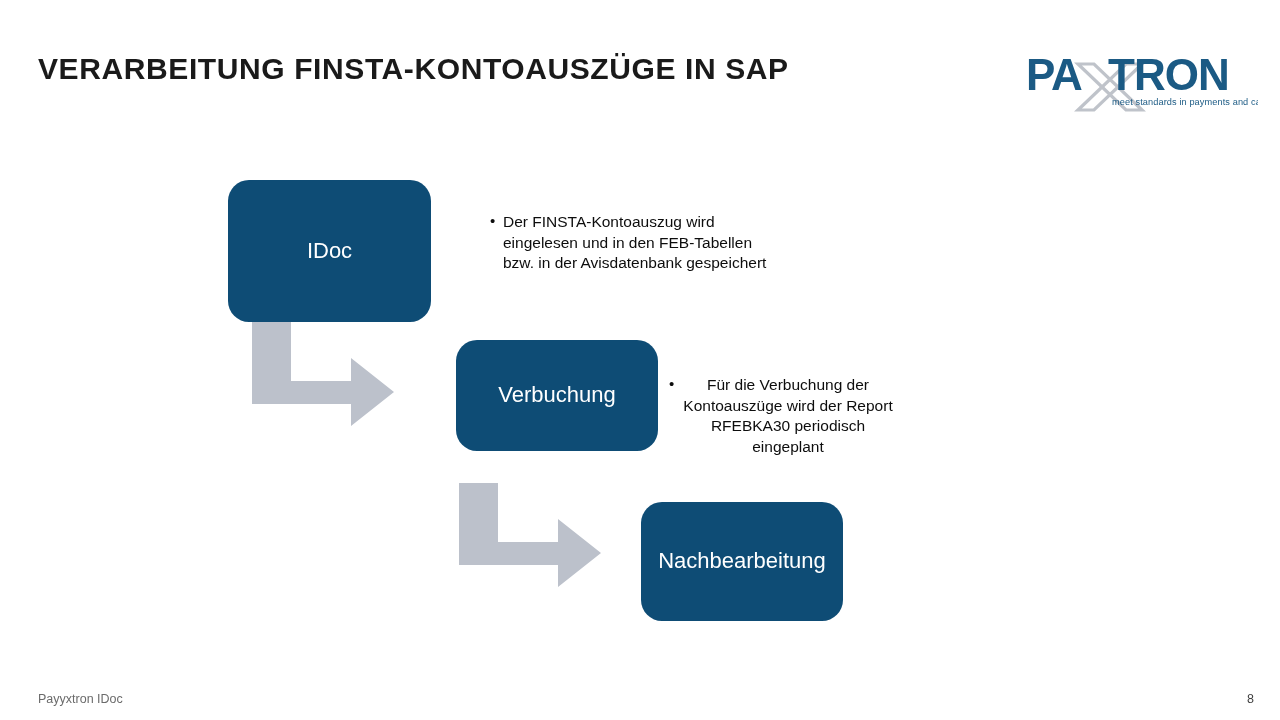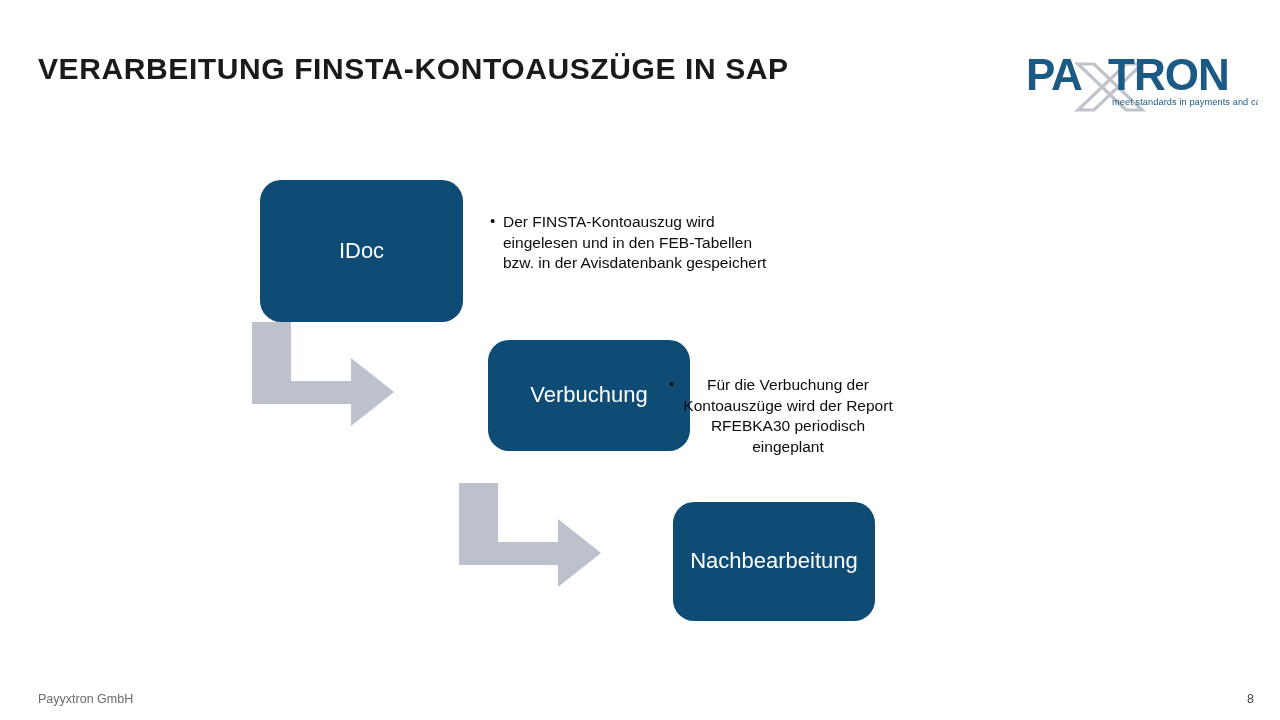--- a/index.html
+++ b/index.html
@@ -52,21 +52,20 @@
     display: flex;
     align-items: center;
     justify-content: center;
     color: #ffffff;
     font-size: 22px;
     font-weight: normal;
     line-height: 1.2;
     text-align: center;
     box-sizing: border-box;
     padding: 0 8px;
-    margin-left: 32px;
   }
   #box-0 { left: 228px; top: 180px;  width: 203px; height: 142px; }
   #box-1 { left: 456px; top: 340px;  width: 202px; height: 111px; text-align: center; }
   #box-2 { left: 641px; top: 502px;  width: 202px; height: 119px; }
 
   
   .bent-arrow {
     position: absolute;
   }
   #arrow-0 { left: 250px; top: 320px; width: 146px; height: 122px; }
@@ -172,16 +171,16 @@
   </div>
 
   <div id="bullets-1" class="bullet-block">
     <ul>
       <li>Für die Verbuchung der Kontoauszüge wird der Report RFEBKA30 periodisch eingeplant</li>
     </ul>
   </div>
 
 
   <div id="footer-rule"></div>
-  <div id="footer-company">Payyxtron GmbH</div>
+  <div id="footer-company">Payyxtron IDoc</div>
   <div id="footer-page">8</div>
 
 </div>
 
 </body></html>

